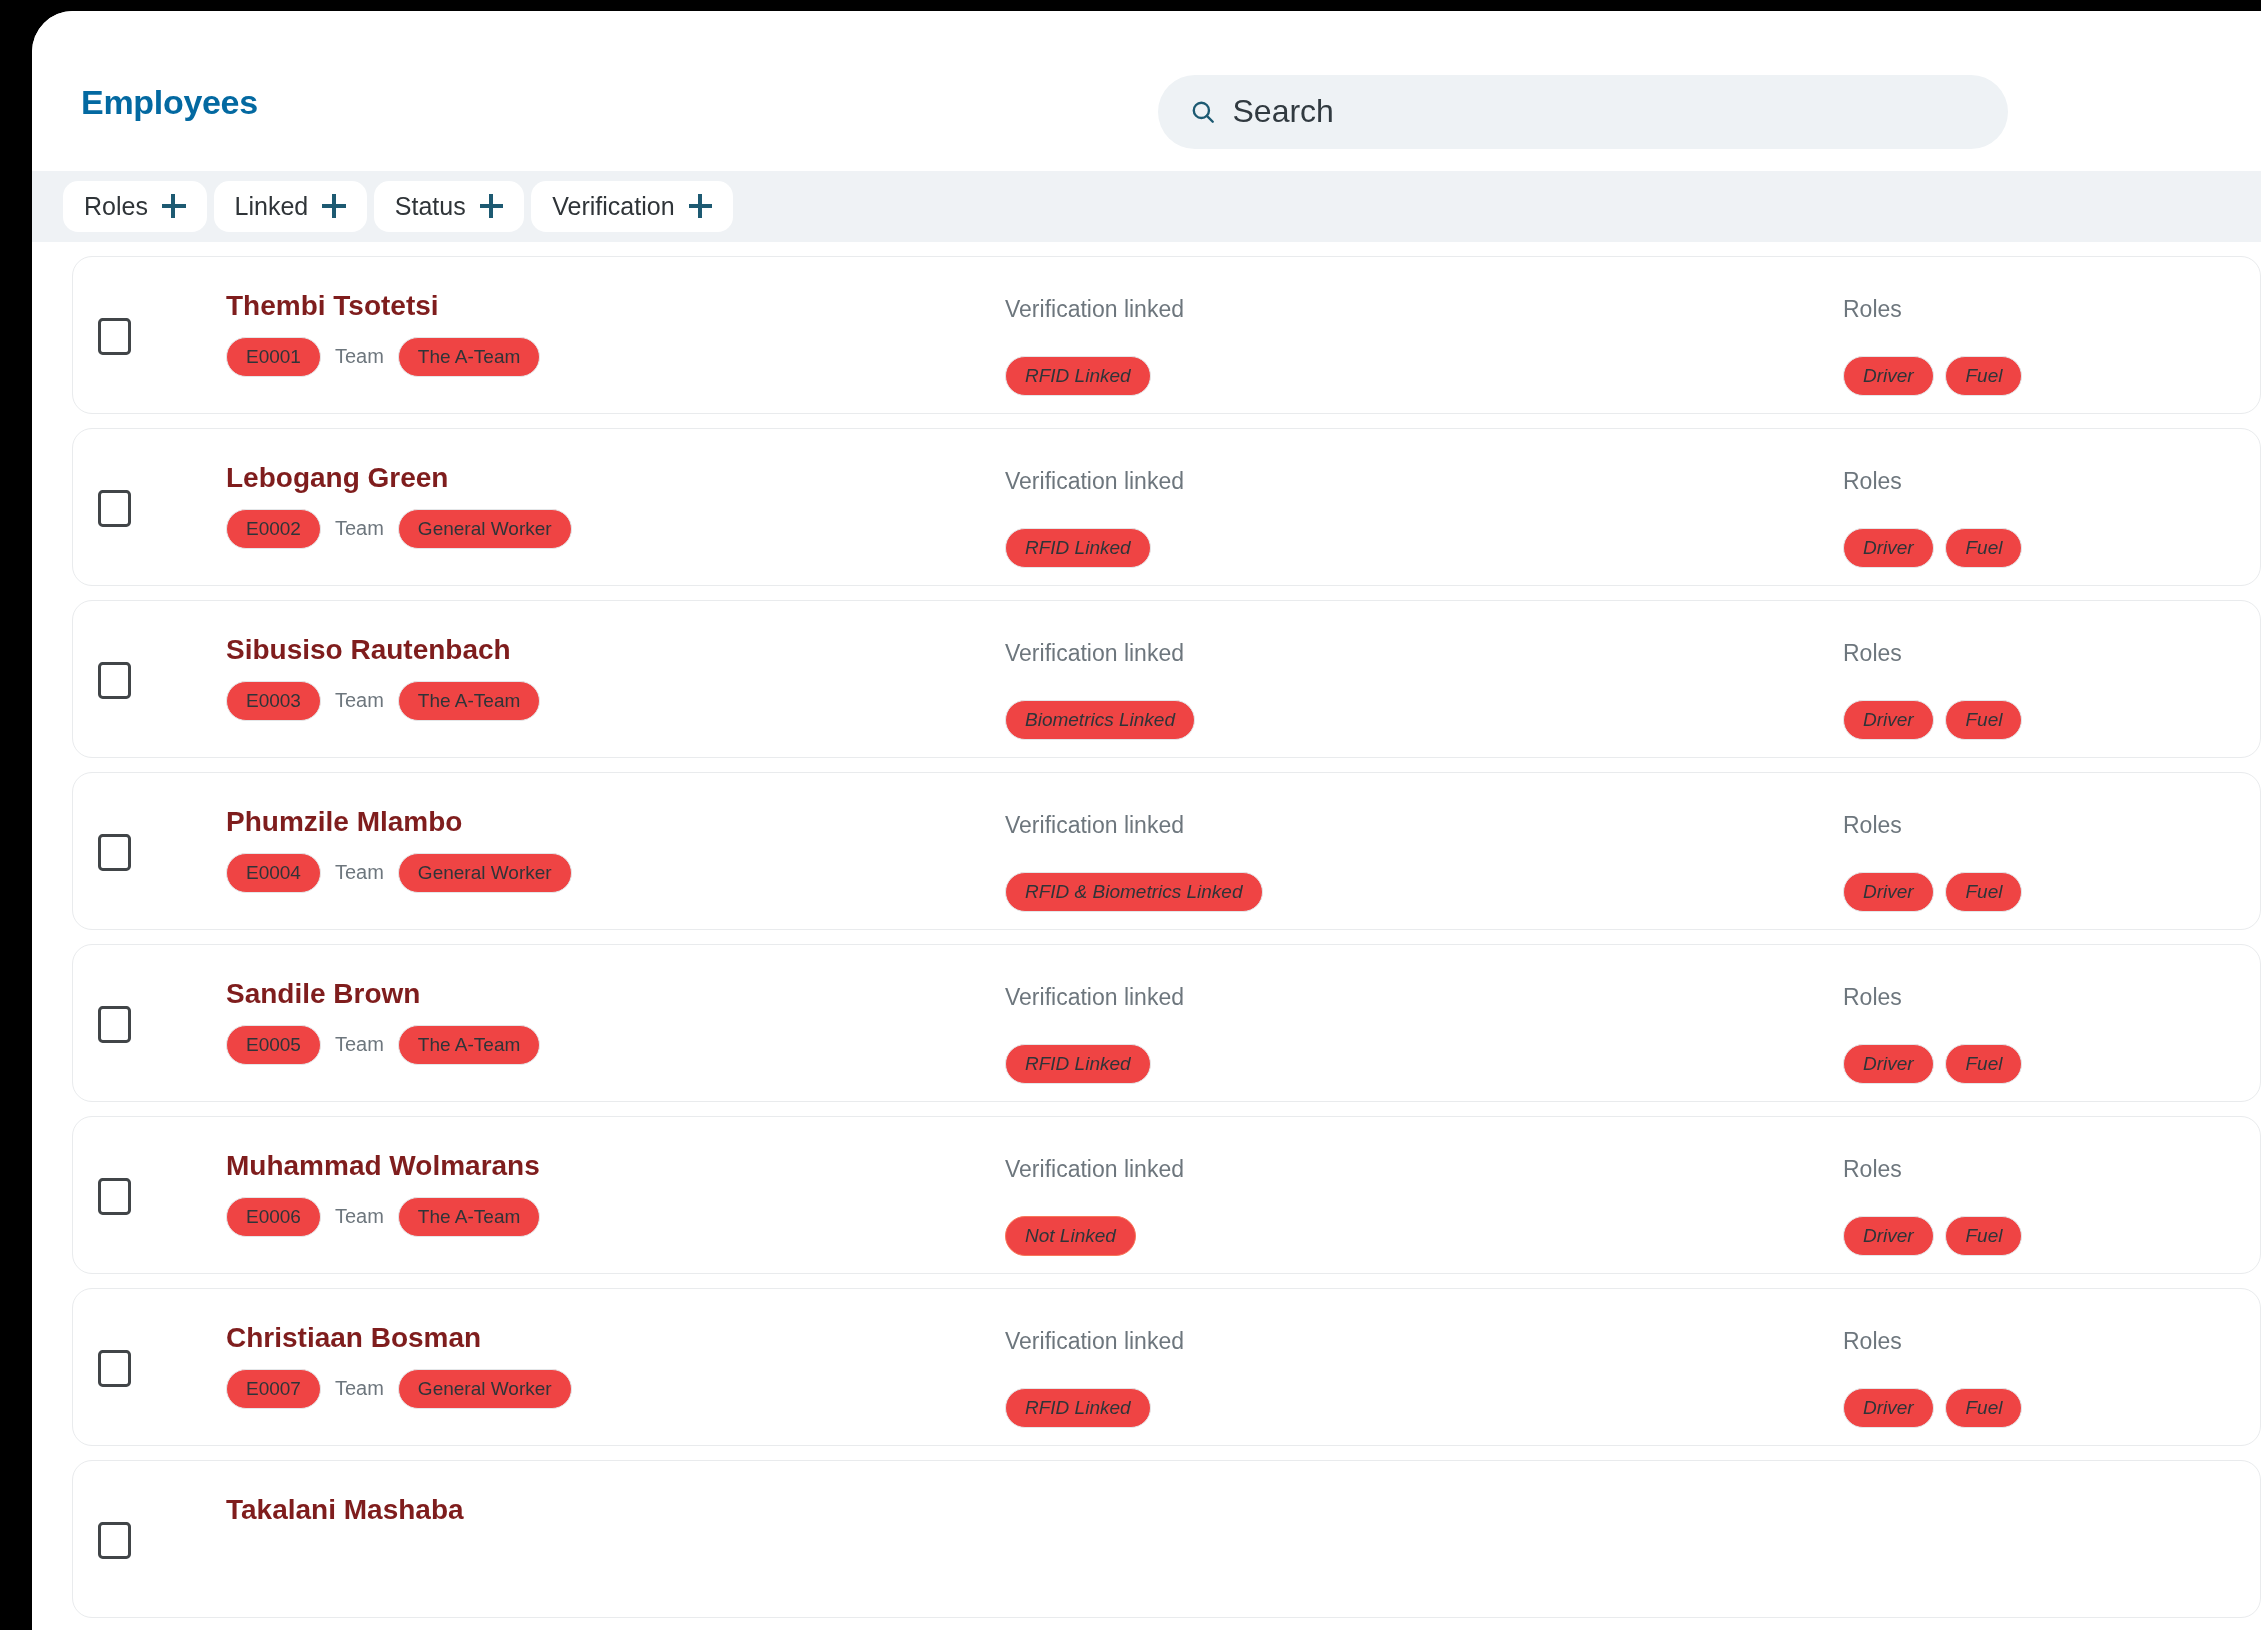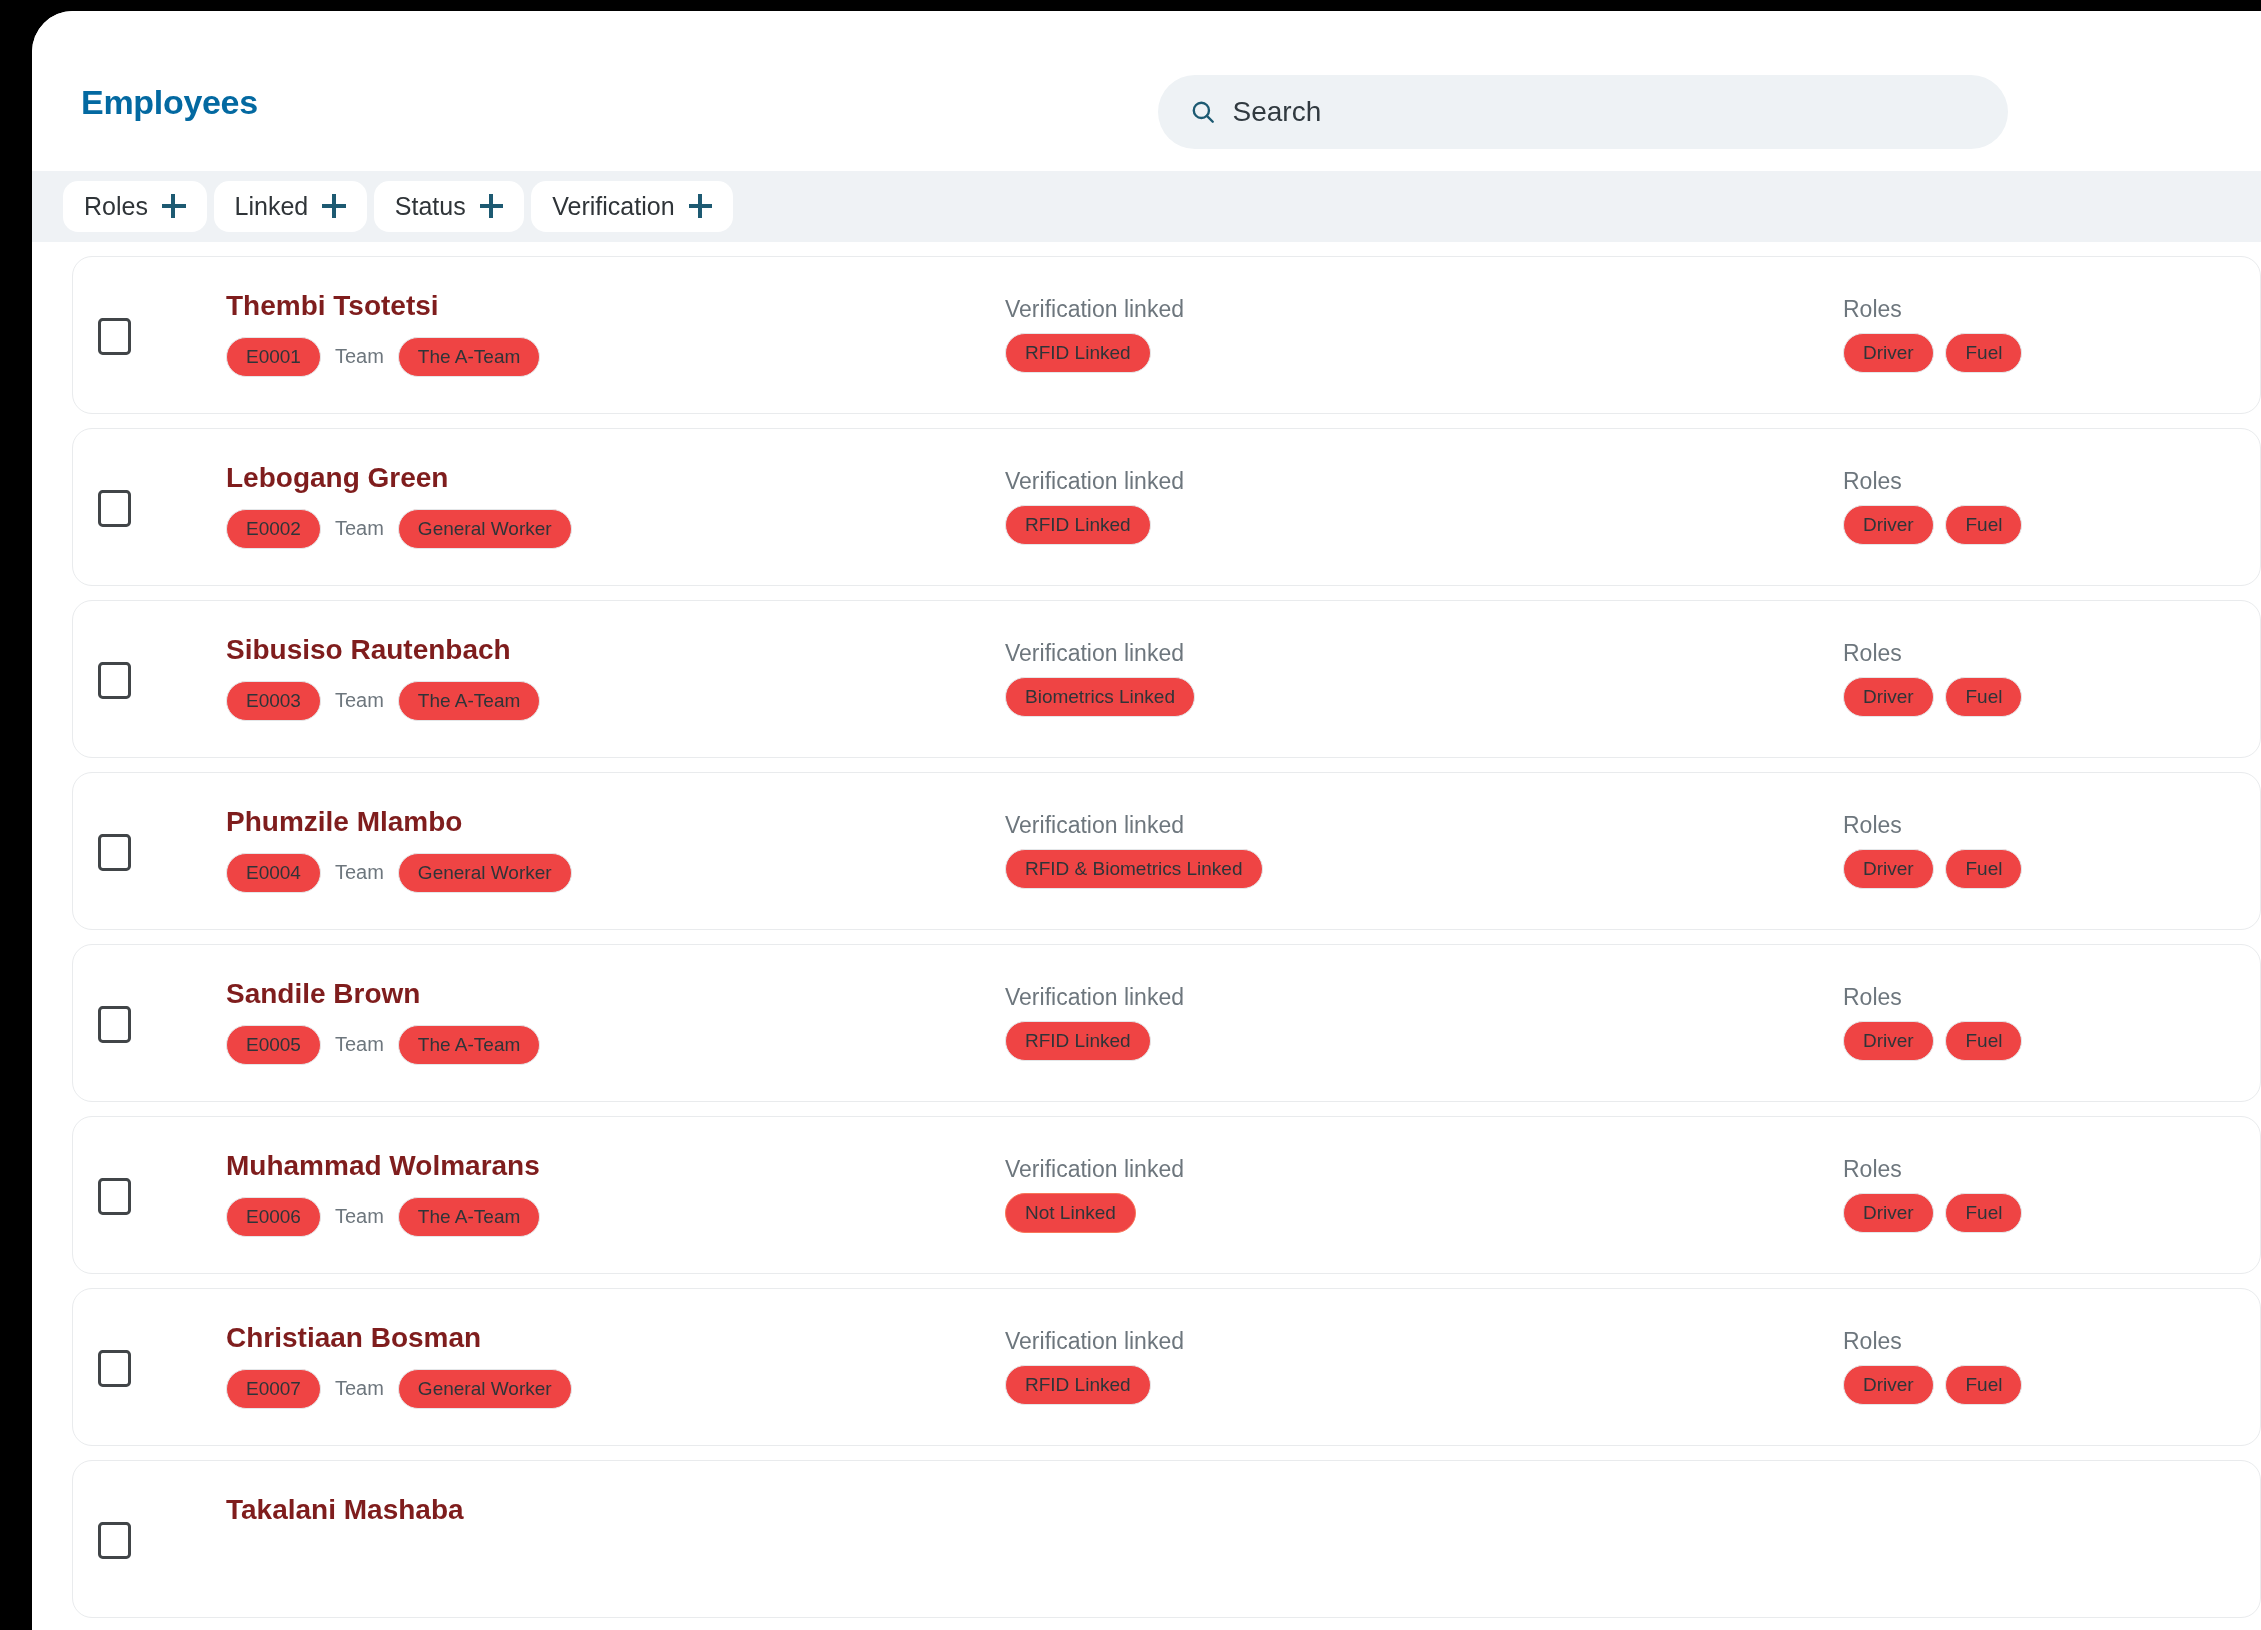--- a/index.html
+++ b/index.html
@@ -47,21 +47,21 @@
     background: #eef2f5;
     border-radius: 37px;
     display: flex;
     align-items: center;
     padding-left: 32px;
     gap: 16.5px;
     cursor: text;
   }
   .search-icon { width: 26px; height: 26px; flex: 0 0 auto; display:block; }
   .search-placeholder {
-    font-size: 28px;
+    font-size: 32px;
     color: #313a40;
   }
 
   
   .filter-bar {
     position: relative;
     height: 71px;
     background: #eff2f5;
     display: flex;
     align-items: center;
@@ -180,21 +180,22 @@
   }
   .col-header {
     font-size: 23px;
     color: #6d767d;
     white-space: nowrap;
   }
   .chip-group {
     display: flex;
     align-items: center;
     gap: 11.8px;
-    margin-top: 10px;
+    margin-top: 33px;
+    font-style: italic;
   }
 
   
   .emp-row.partial { height: 158px; }
 </style>
 </head>
 <body>
 
 <div id="app-panel">
 

